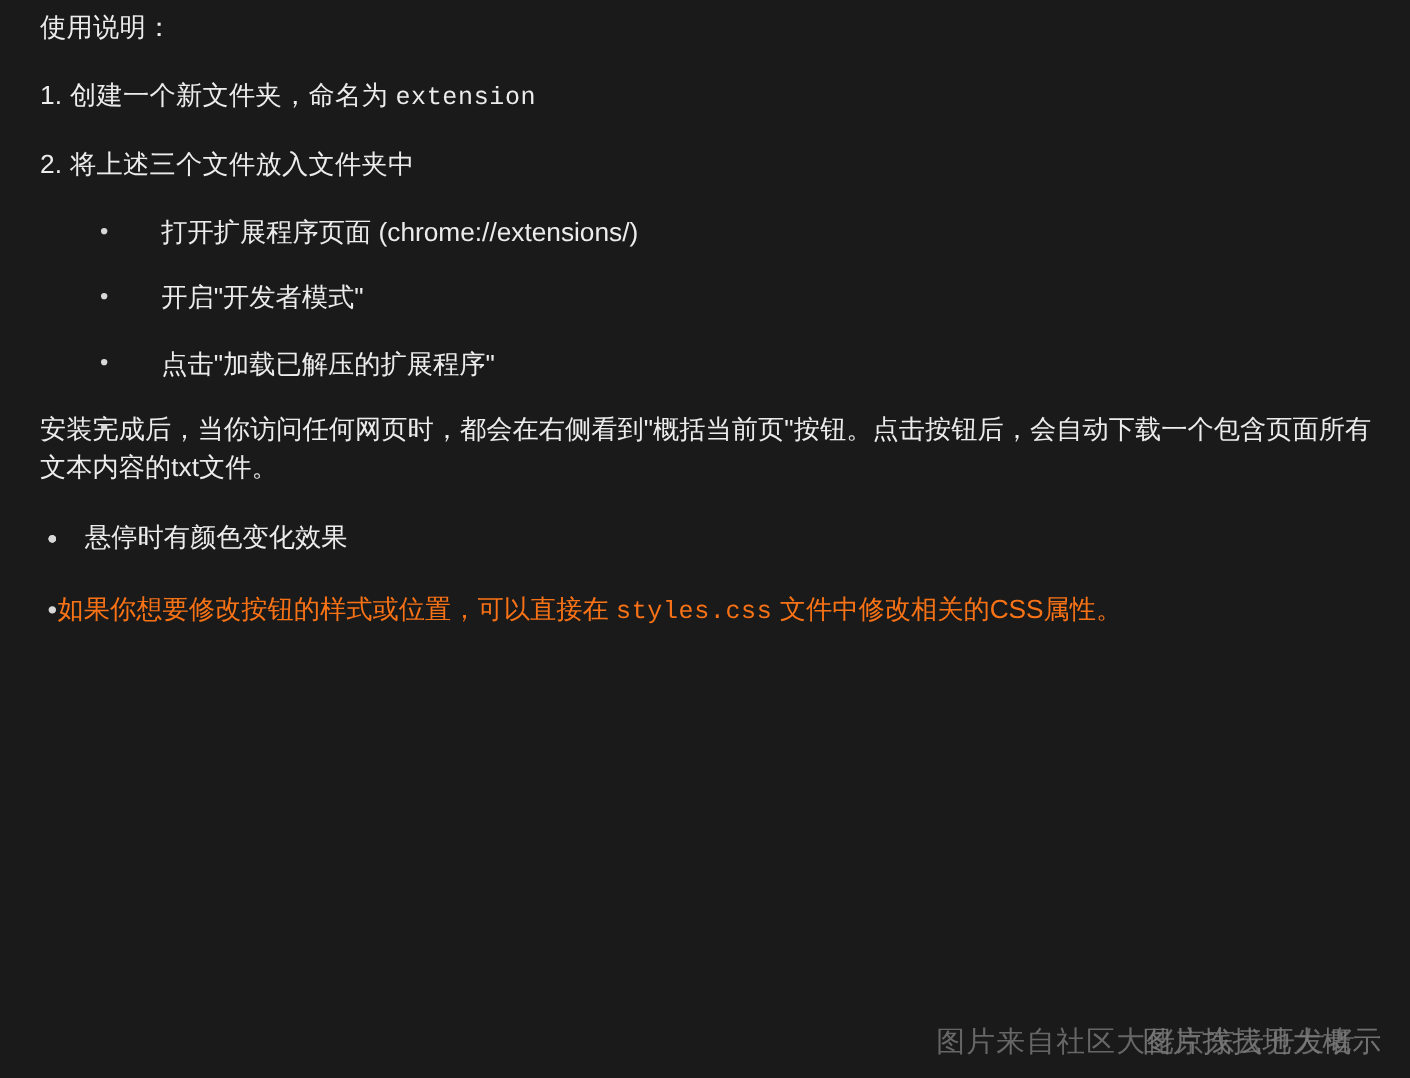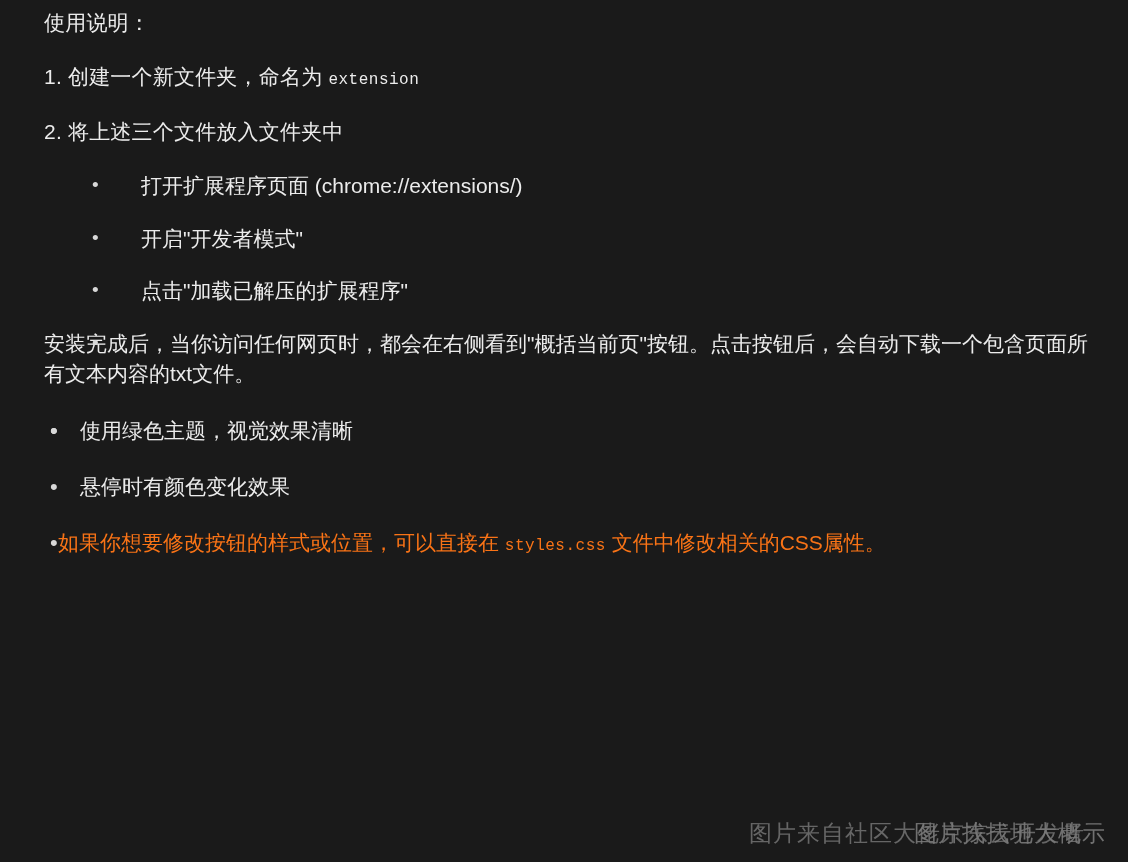--- a/index.html
+++ b/index.html
@@ -11,38 +11,38 @@
     height: 862px;
     background: #1a1a1a;
     color: #e8e8e8;
     font-family: "Liberation Sans", sans-serif;
     font-size: 21px;
     line-height: 1.45;
     overflow: hidden;
     position: relative;
   }
   .page {
-    padding: 8px 24px 0 44px;
+    padding: 8px 24px 0 32px;
     box-sizing: border-box;
     height: 100%;
     position: relative;
     border-radius: 15px;
   }
   .para {
     margin: 0 0 24px 0;
     font-size: 21px;
     color: #ececec;
     letter-spacing: 0.2px;
   }
   .para.tight {
     margin-bottom: 22px;
   }
   .mono {
     font-family: "Liberation Mono", monospace;
-    font-size: 16px;
+    font-size: 20px;
     letter-spacing: 0.5px;
   }
   .sub-list {
     margin: 0 0 22px 0;
     padding: 0;
     list-style: none;
   }
   .sub-list li {
     position: relative;
     padding-left: 36px;
@@ -146,21 +146,20 @@
 
   <p class="flow">安装完成后，当你访问任何网页时，都会在右侧看到"概括当前页"按钮。点击按钮后，会自动下载一个包含页面所有文本内容的txt文件。</p>
 
 
   <ul class="feat-list">
     <li>
       <span class="bullet">•</span>
     </li>
     <li>
       <span class="bullet">•</span>
-      <span>使用绿色主题，视觉效果清晰</span>
     </li>
     <li>
       <span class="bullet">•</span>
       <span>悬停时有颜色变化效果</span>
     </li>
     <li>
       <span class="bullet">•</span>
     </li>
   </ul>
 

